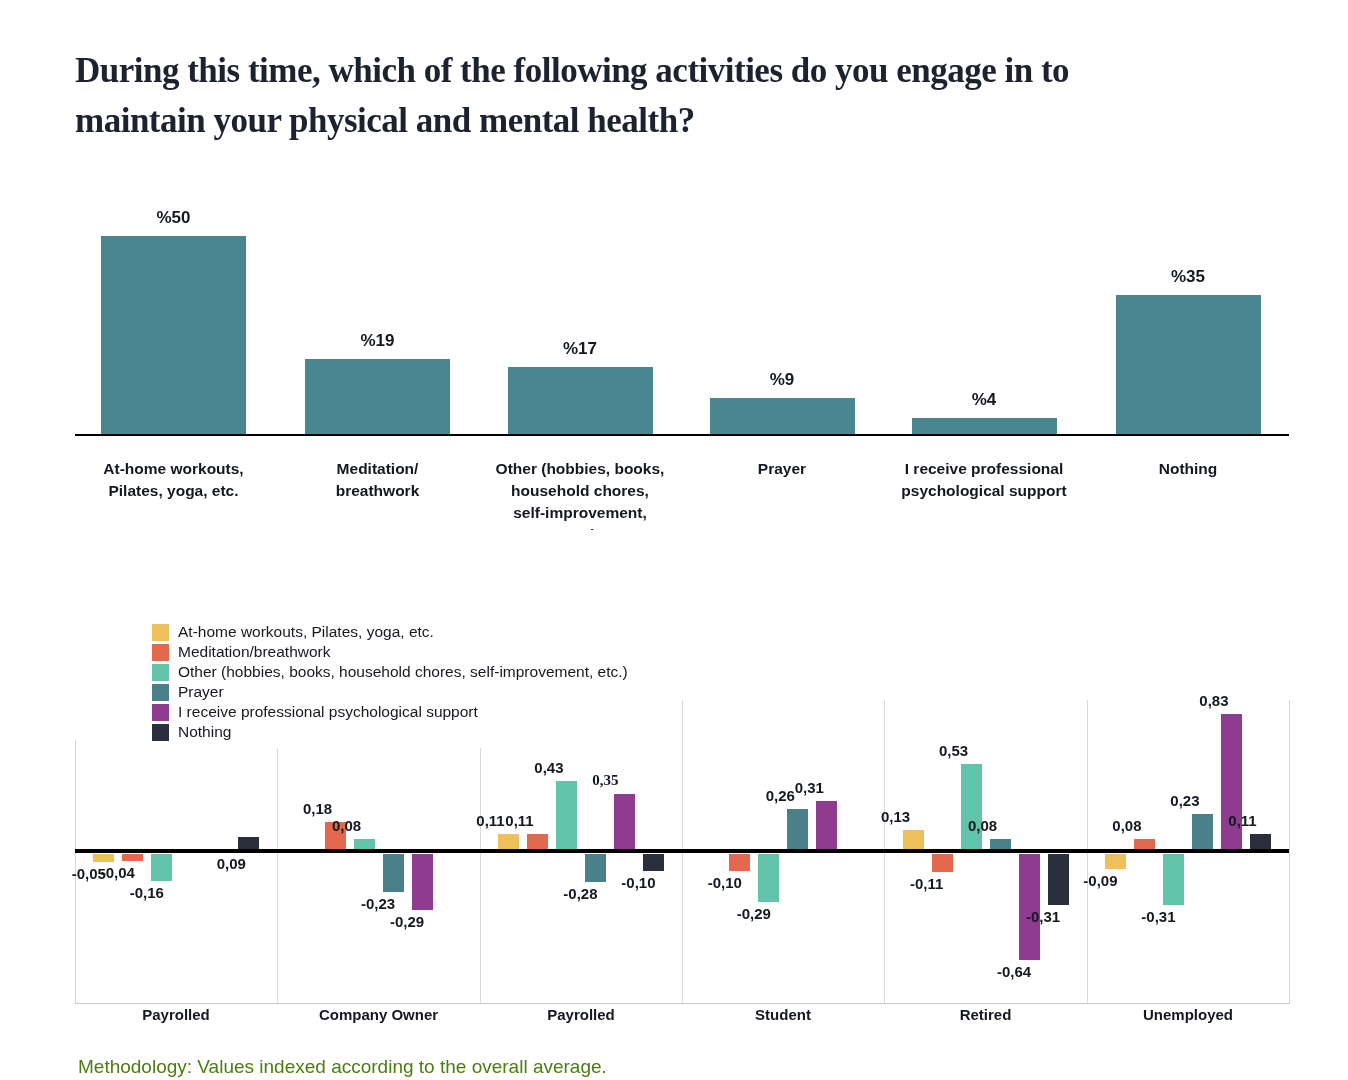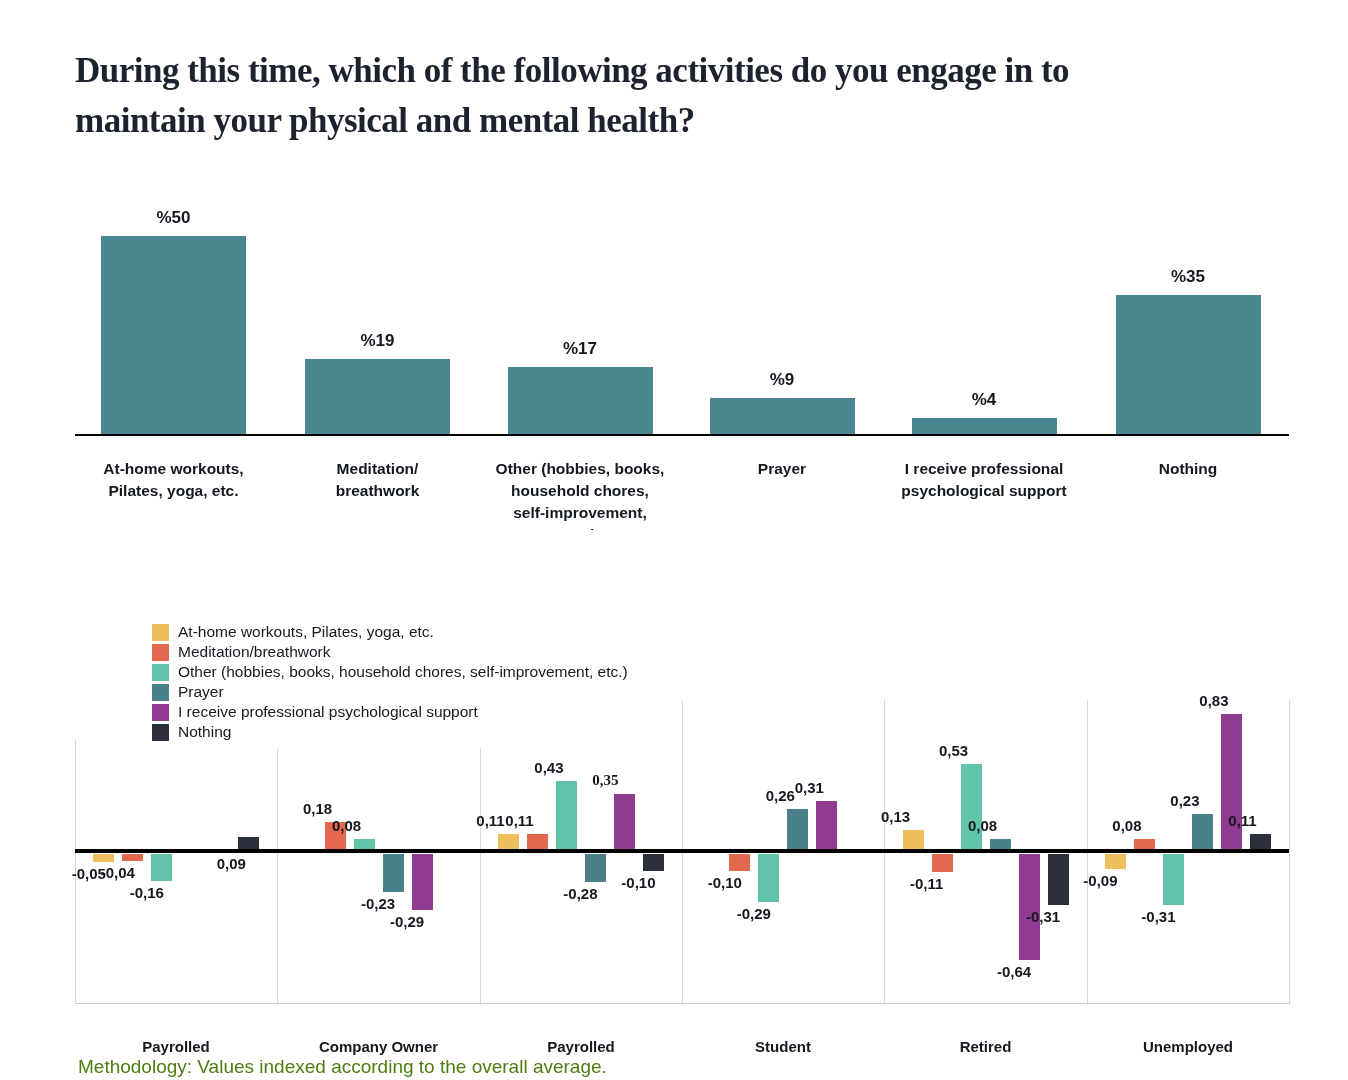--- a/index.html
+++ b/index.html
@@ -23,21 +23,21 @@
     font-size:15.5px;font-weight:bold;color:#14181f;text-align:center;
     line-height:22px;white-space:pre-line;
   }
   #botChart{left:75px;top:700px;width:1214px;height:303px;
     border-right:1px solid #d6d6d6;border-bottom:1px solid #c9c9c9;}
   #botLeftBorder{position:absolute;left:0;top:40px;bottom:0;width:1px;background:#d6d6d6;}
   .sep{position:absolute;top:0;bottom:0;width:1px;background:#d9d9d9;}
   #zeroLine{position:absolute;left:0;right:0;top:149px;height:4px;background:#000;z-index:3;}
   .bbar{position:absolute;z-index:2;}
   .bval{position:absolute;width:64px;font-size:15px;font-weight:bold;color:#14181f;text-align:left;white-space:nowrap;z-index:4;}
-  .bcat{position:absolute;top:306px;height:22px;font-size:15px;font-weight:bold;color:#14181f;text-align:center;margin-top:32px;}
+  .bcat{position:absolute;top:306px;height:22px;font-size:15px;font-weight:bold;color:#14181f;text-align:center;}
   #legend{
     position:absolute;left:150px;top:620px;z-index:5;background:#ffffff;
     padding:2px 12px 6px 2px;
   }
   .legend-item{display:flex;align-items:center;height:20px;}
   .legend-swatch{width:17px;height:17px;margin-right:9px;flex:0 0 auto;}
   .legend-label{font-size:15.5px;color:#16191f;white-space:nowrap;line-height:20px;}
   .footnote{position:absolute;left:78px;top:1056px;font-size:19px;color:#4d7c0f;}
 </style>
 </head>

